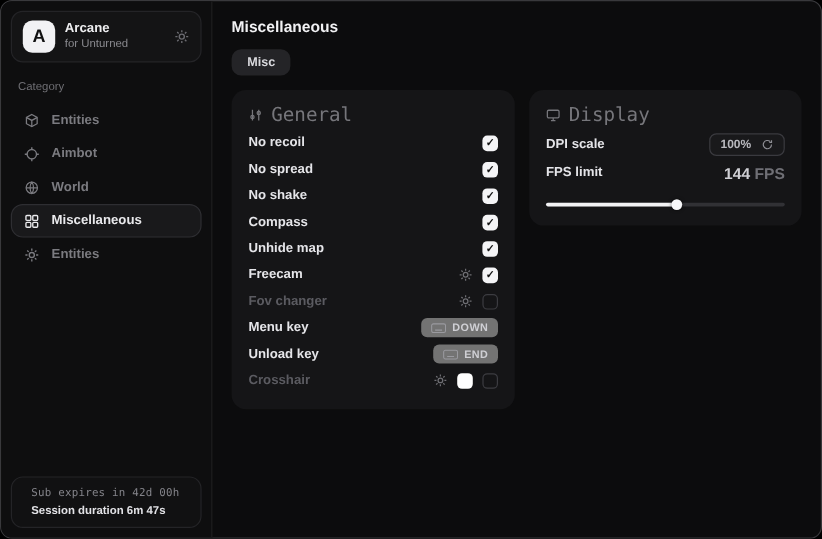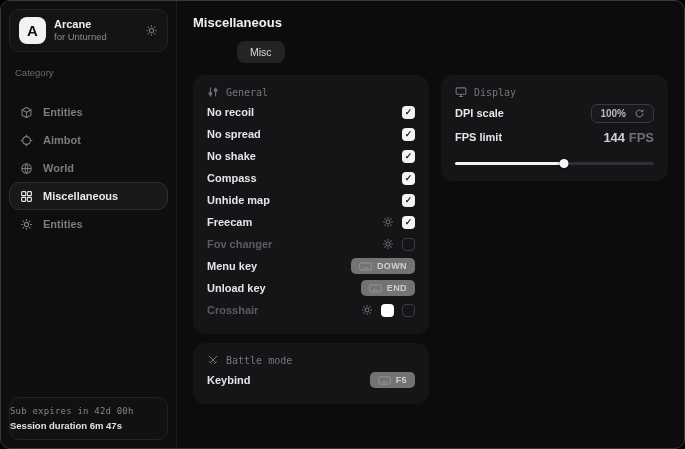--- a/index.html
+++ b/index.html
@@ -18,48 +18,48 @@
     background:#141415; border:1px solid #242427; border-radius:10px;
   }
   .app-logo {
     width:27px; height:27px; border-radius:8px; background:#f2f2f4; color:#111;
     font-weight:bold; font-size:15px; display:flex; align-items:center; justify-content:center;
   }
   .app-titles { line-height:1.25; }
   .app-name { font-size:11px; font-weight:bold; color:#ededef; }
   .app-subtitle { font-size:9.5px; color:#8a8a8f; }
   .app-gear { margin-left:auto; color:#6b6b70; display:flex; }
-  .category-label { margin:15px 6px 20px; font-size:9.5px; color:#6e6e73; }
+  .category-label { margin:15px 6px 8px; font-size:9.5px; color:#6e6e73; }
   .nav-item {
     height:28px; display:flex; align-items:center; gap:10px; padding:0 10px;
     color:#7b7b80; font-size:11px; font-weight:600; border:1px solid transparent;
     border-radius:10px; cursor:pointer;
   }
   .nav-item .nav-icon { display:flex; color:inherit; }
   .nav-item.active { background:#19191b; border-color:#2e2e32; color:#e9e9ec; }
   .footer-card {
     position:absolute; left:8px; right:8px; bottom:8px;
-    border:1px solid #242427; border-radius:10px; background:#111112; padding:8px 0;
+    border:1px solid #242427; border-radius:10px; background:#111112; padding:8px 16px;
   }
   .footer-sub { font-family:"DejaVu Sans Mono", monospace; font-size:9px; color:#84848a; letter-spacing:0.2px; }
   .footer-session { margin-top:4px; font-size:9.5px; font-weight:bold; color:#e2e2e6; }
   
   .main { flex:1; padding:14px 16px; position:relative; }
   .page-title { font-size:13px; font-weight:bold; color:#f1f1f3; }
   .tab-chip {
     display:inline-block; margin-top:11px; padding:5px 13px; background:#242427;
-    border-radius:8px; color:#d9d9dd; font-size:10.5px; font-weight:400; cursor:pointer;margin-left:44px;
+    border-radius:8px; color:#d9d9dd; font-size:10.5px; font-weight:700; cursor:pointer;
   }
   .panels { margin-top:12px; display:flex; gap:12px; align-items:flex-start; }
   .col-left { width:236px; flex:0 0 236px; display:flex; flex-direction:column; gap:9px; }
   .col-right { flex:1; }
   .panel { background:#151517; border-radius:12px; padding:11px 14px 13px; }
   .panel-header {
     display:flex; align-items:center; gap:7px; color:#76767b;
-    font-family:"DejaVu Sans Mono", monospace; font-size:10px; margin-bottom:3px;
+    font-family:"DejaVu Sans Mono", monospace; font-size:16px; margin-bottom:3px;
   }
   .row { height:22px; display:flex; align-items:center; justify-content:space-between; }
   .row-label { font-size:11px; font-weight:600; color:#e5e5e9; }
   .row-label.dim { color:#5b5b61; }
   .controls { display:flex; align-items:center; gap:8px; }
   .checkbox {
     width:13px; height:13px; border-radius:4px; display:flex; align-items:center;
     justify-content:center; cursor:pointer;
   }
   .checkbox.checked { background:#f4f4f6; color:#141414; font-size:9px; font-weight:bold; }
@@ -281,44 +281,20 @@
                     <circle cx="8" cy="8" r="2.6"></circle>
                     <path d="M8 1.4v2.2M8 12.4v2.2M1.4 8h2.2M12.4 8h2.2M3.3 3.3l1.5 1.5M11.2 11.2l1.5 1.5M12.7 3.3l-1.5 1.5M4.8 11.2l-1.5 1.5"></path>
                   </svg>
               </span>
               <span class="swatch"></span>
               <span class="checkbox unchecked"></span>
             </span>
           </div>
         </div>
 
-        <div class="panel">
-          <div class="panel-header">
-            <span>
-              <svg viewBox="0 0 16 16" width="12" height="12" fill="none" stroke="currentColor" stroke-width="1.3">
-                  <path d="M2.5 2.5l8.8 8.8M13.5 2.5L4.8 11.2M9.8 13.2l3.4-3.4M2.8 9.8l3.4 3.4"></path>
-                </svg>
-            </span>
-            <span>Battle mode</span>
-          </div>
-          <div class="row">
-            <span class="row-label">Keybind</span>
-            <span class="controls">
-              <span class="key-chip">
-                <span class="kb-icon">
-                  <svg viewBox="0 0 18 12" width="13" height="9" fill="none" stroke="currentColor" stroke-width="1.2">
-                      <rect x="1" y="1" width="16" height="10" rx="2"></rect>
-                      <path d="M5 8.2h8"></path>
-                    </svg>
-                </span>
-                <span>F5</span>
-              </span>
-            </span>
-          </div>
-        </div>
       </div>
 
       <div class="col-right">
         <div class="panel">
           <div class="panel-header">
             <span>
               <svg viewBox="0 0 16 16" width="12" height="12" fill="none" stroke="currentColor" stroke-width="1.4">
                   <rect x="1.5" y="2.5" width="13" height="8.5" rx="1.5"></rect>
                   <path d="M5.5 14h5M8 11v3"></path>
                 </svg>

